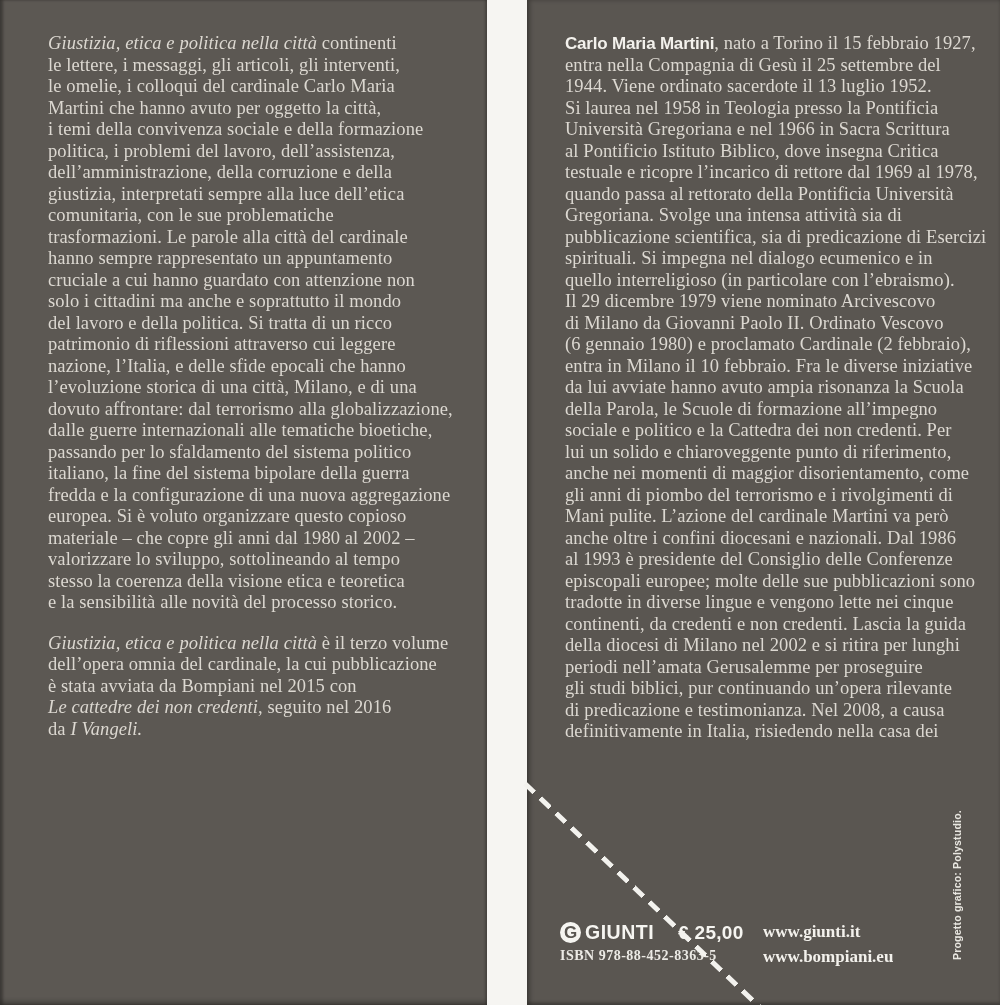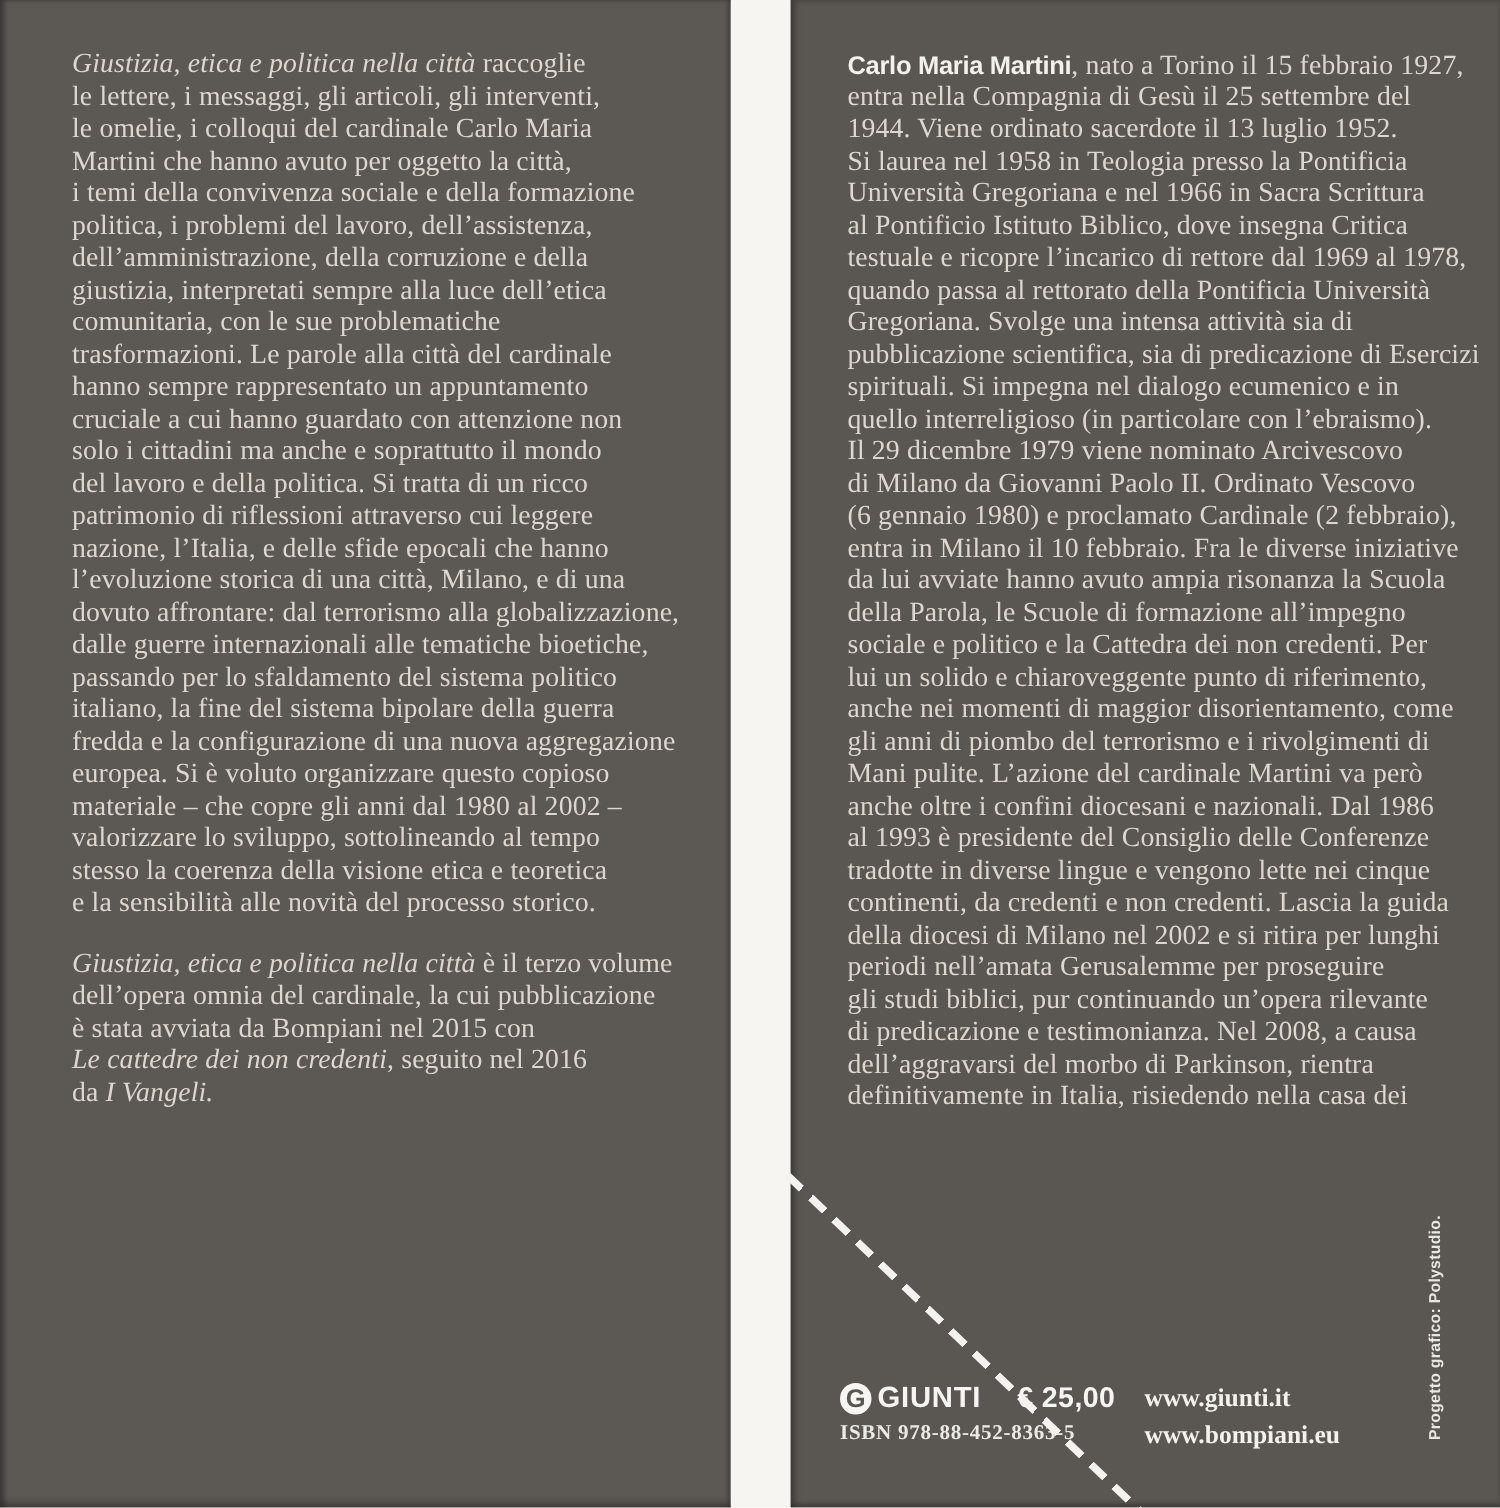--- a/index.html
+++ b/index.html
@@ -121,21 +121,21 @@
   }
 </style>
 </head>
 <body>
 
 <div class="page">
 
   <div class="panel panel-left">
     <div class="textblock tb-left">
       <div class="para">
-          <div class="line"><span class="seg-i">Giustizia, etica e politica nella città</span><span class="seg-r"> raccoglie</span></div>
+          <div class="line"><span class="seg-i">Giustizia, etica e politica nella città</span><span class="seg-r"> continenti</span></div>
           <div class="line"><span class="seg-r">le lettere, i messaggi, gli articoli, gli interventi,</span></div>
           <div class="line"><span class="seg-r">le omelie, i colloqui del cardinale Carlo Maria</span></div>
           <div class="line"><span class="seg-r">Martini che hanno avuto per oggetto la città,</span></div>
           <div class="line"><span class="seg-r">i temi della convivenza sociale e della formazione</span></div>
           <div class="line"><span class="seg-r">politica, i problemi del lavoro, dell’assistenza,</span></div>
           <div class="line"><span class="seg-r">dell’amministrazione, della corruzione e della</span></div>
           <div class="line"><span class="seg-r">giustizia, interpretati sempre alla luce dell’etica</span></div>
           <div class="line"><span class="seg-r">comunitaria, con le sue problematiche</span></div>
           <div class="line"><span class="seg-r">trasformazioni. Le parole alla città del cardinale</span></div>
           <div class="line"><span class="seg-r">hanno sempre rappresentato un appuntamento</span></div>
@@ -187,27 +187,27 @@
           <div class="line"><span class="seg-r">entra in Milano il 10 febbraio. Fra le diverse iniziative</span></div>
           <div class="line"><span class="seg-r">da lui avviate hanno avuto ampia risonanza la Scuola</span></div>
           <div class="line"><span class="seg-r">della Parola, le Scuole di formazione all’impegno</span></div>
           <div class="line"><span class="seg-r">sociale e politico e la Cattedra dei non credenti. Per</span></div>
           <div class="line"><span class="seg-r">lui un solido e chiaroveggente punto di riferimento,</span></div>
           <div class="line"><span class="seg-r">anche nei momenti di maggior disorientamento, come</span></div>
           <div class="line"><span class="seg-r">gli anni di piombo del terrorismo e i rivolgimenti di</span></div>
           <div class="line"><span class="seg-r">Mani pulite. L’azione del cardinale Martini va però</span></div>
           <div class="line"><span class="seg-r">anche oltre i confini diocesani e nazionali. Dal 1986</span></div>
           <div class="line"><span class="seg-r">al 1993 è presidente del Consiglio delle Conferenze</span></div>
+          <div class="line"><span class="seg-r">episcopali europee; molte delle sue pubblicazioni sono</span></div>
           <div class="line"><span class="seg-r">tradotte in diverse lingue e vengono lette nei cinque</span></div>
           <div class="line"><span class="seg-r">continenti, da credenti e non credenti. Lascia la guida</span></div>
           <div class="line"><span class="seg-r">della diocesi di Milano nel 2002 e si ritira per lunghi</span></div>
           <div class="line"><span class="seg-r">periodi nell’amata Gerusalemme per proseguire</span></div>
           <div class="line"><span class="seg-r">gli studi biblici, pur continuando un’opera rilevante</span></div>
           <div class="line"><span class="seg-r">di predicazione e testimonianza. Nel 2008, a causa</span></div>
-          <div class="line"><span class="seg-r">dell’aggravarsi del morbo di Parkinson, rientra</span></div>
           <div class="line"><span class="seg-r">definitivamente in Italia, risiedendo nella casa dei</span></div>
         </div>
     </div>
 
     <div class="logo-row">
       <span class="g-mark">G</span>
       <span class="wordmark">GIUNTI</span>
       <span class="price">€ 25,00</span>
     </div>
 

